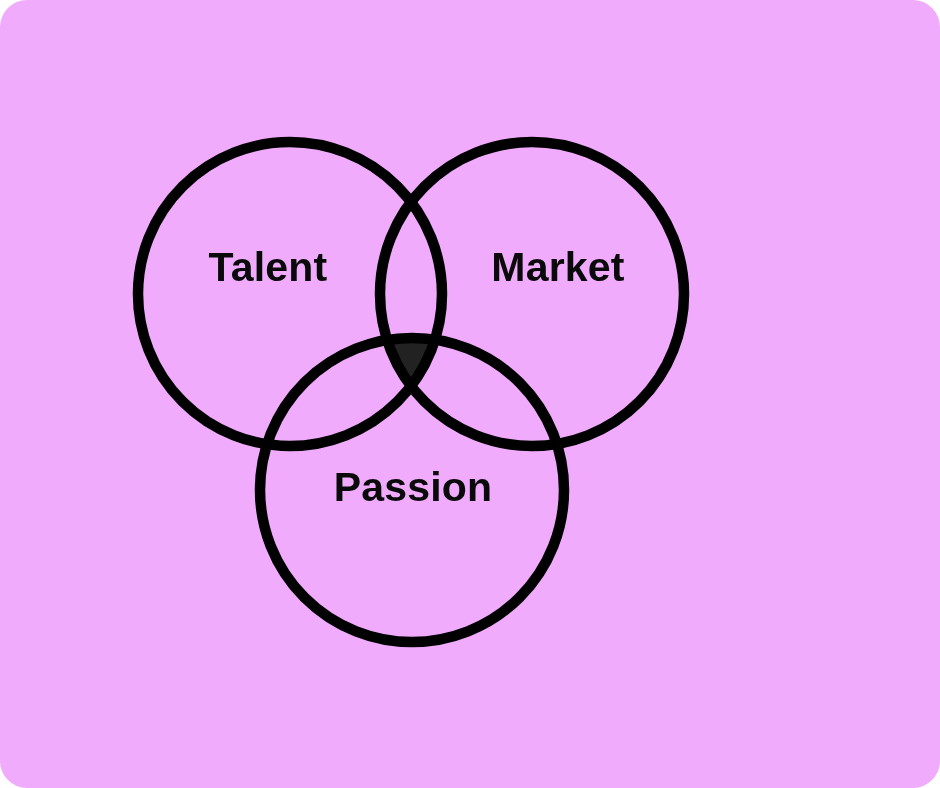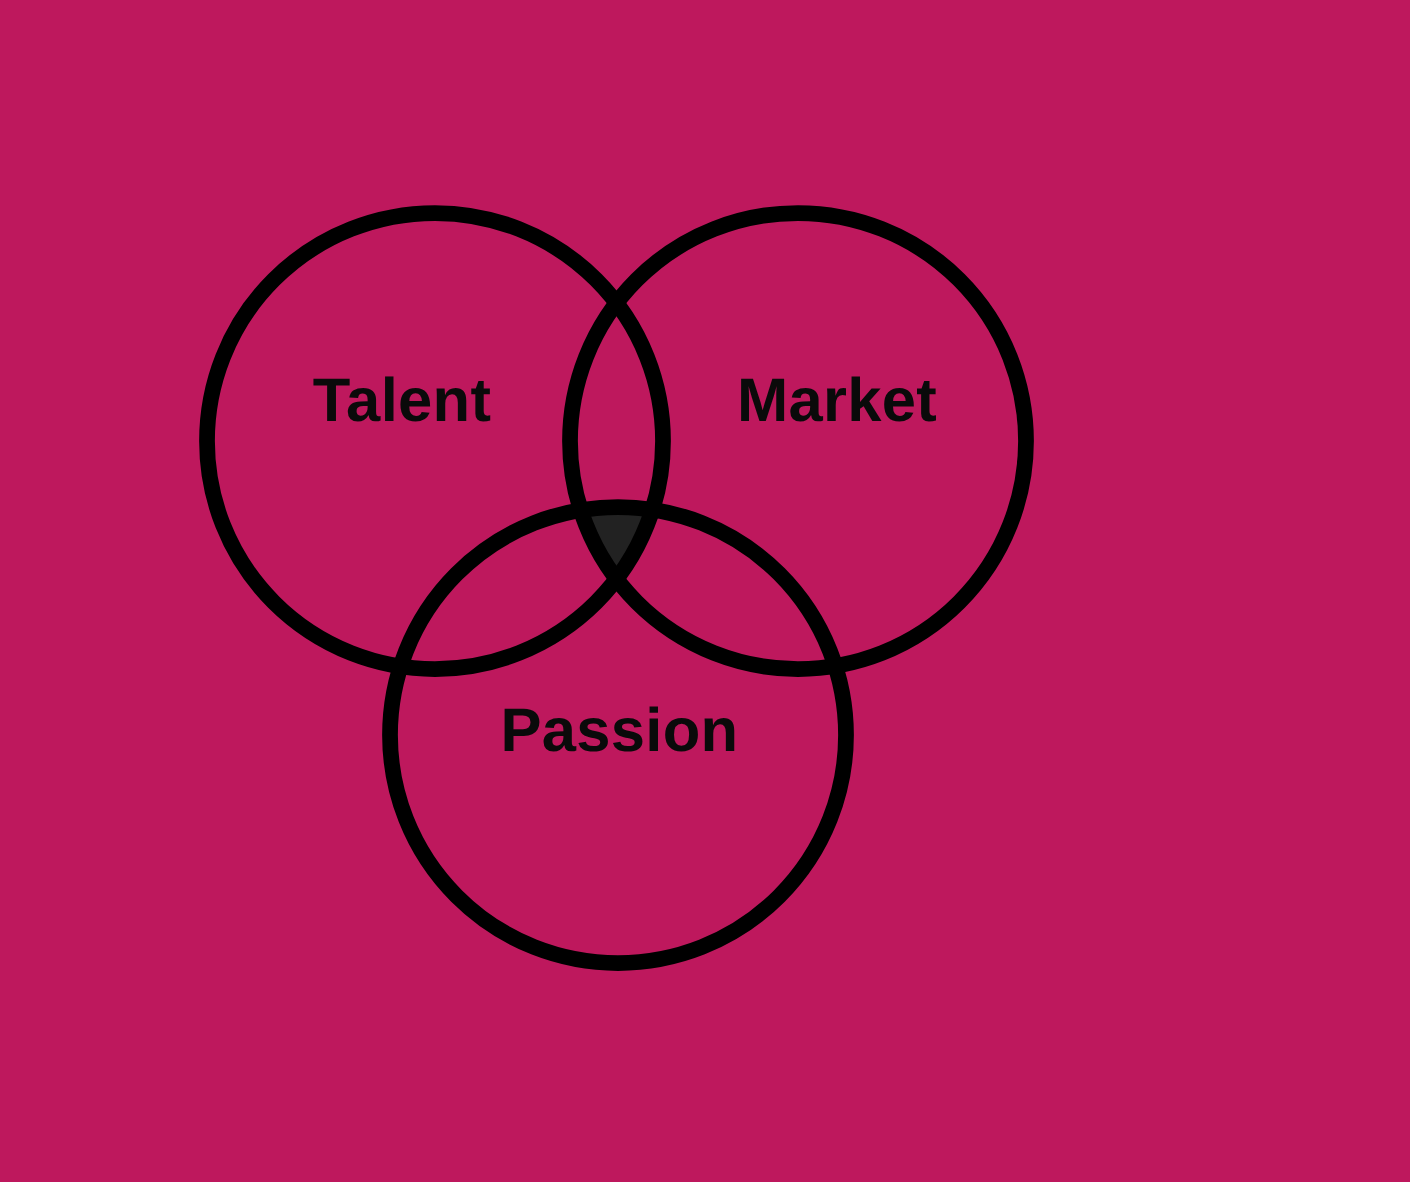--- a/index.html
+++ b/index.html
@@ -31,21 +31,21 @@
     font-size: 41px;
     fill: #0a0a0a;
     text-anchor: middle;
     dominant-baseline: middle;
     letter-spacing: 0.2px;
   }
 </style>
 </head>
 <body style="background: rgb(255, 255, 255);">
 
-<div id="venn-stage" style="background: #be185d;">
+<div id="venn-stage" style="background: #f0abfc; border-radius: 27px;">
   <svg id="venn-svg" viewBox="0 0 940 788" xmlns="http://www.w3.org/2000/svg" style="width: 940px; height: 788px;">
 
     <defs>
       <clipPath id="clip-talent">
         <circle id="clip-c-talent" cx="290" cy="294" r="152"></circle>
       </clipPath>
       <clipPath id="clip-market" clip-path="url(#clip-talent)">
         <circle id="clip-c-market" cx="532" cy="294" r="152"></circle>
       </clipPath>
     </defs>

